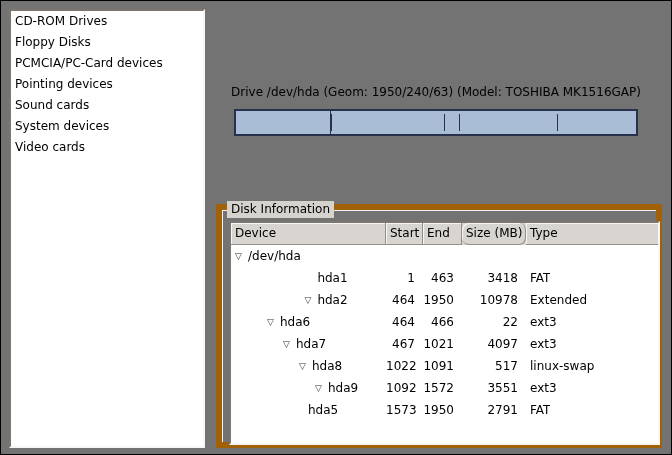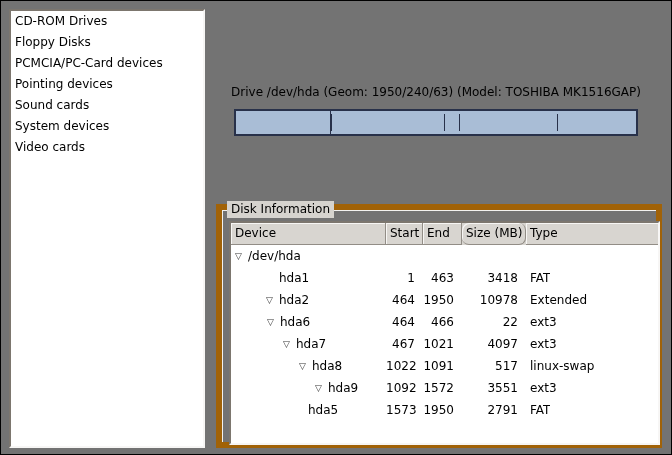--- a/index.html
+++ b/index.html
@@ -75,21 +75,21 @@
 
   .tr { display:flex; height:22px; align-items:center; cursor:default; }
   .td { flex:none; white-space:nowrap; overflow:hidden; }
   .td.num { text-align:right; padding-right:8px; }
   .td.col-type { padding-left:4px; }
   .device-cell { display:flex; align-items:center; }
   .expander {
     flex:none; width:13px; font-size:9px; line-height:12px; color:#333;
   }
   .lvl0 { padding-left:4px; }
-  .lvl1 { padding-left:35px; }
+  .lvl1 { padding-left:35px;justify-content:center; }
   .lvl2 { padding-left:36px; }
   .lvl3 { padding-left:52px; }
   .lvl4 { padding-left:68px; }
   .lvl5 { padding-left:84px; }
   .lvl6 { padding-left:64px; }
 </style>
 </head>
 <body>
 
 <div class="window">

